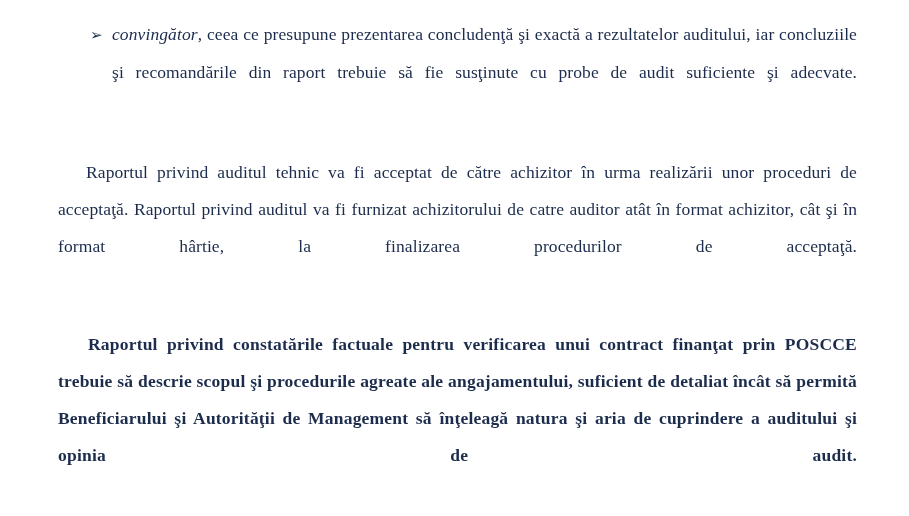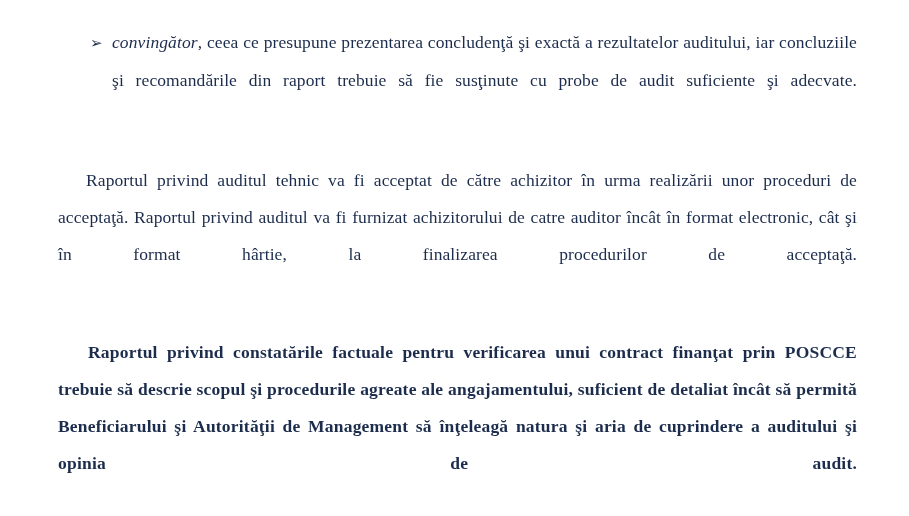--- a/index.html
+++ b/index.html
@@ -12,21 +12,21 @@
     height: 516px;
     overflow: hidden;
     font-family: "Liberation Serif", serif;
     color: #1b2a4a;
   }
   .page {
     position: relative;
     width: 909px;
     height: 516px;
     box-sizing: border-box;
-    padding: 24px 52px 0 58px;
+    padding: 16px 52px 0 58px;
     border-radius: 30px;
   }
   .para {
     margin: 0;
     font-size: 17.5px;
     line-height: 37px;
     text-align: justify;
     text-justify: inter-word;
     color: #1c2c4c;
     letter-spacing: 0.1px;
@@ -66,20 +66,20 @@
 <body>
 
 <div class="page">
 
   <p class="para bullet">
     <span class="marker">➢</span><span class="italic">convingător</span><span>, ceea ce presupune prezentarea concludenţă şi exactă a rezultatelor auditului, iar concluziile şi recomandările din raport trebuie să fie susţinute cu probe de audit suficiente şi adecvate.</span>
   </p>
 
   <div class="gap-lg"></div>
 
-  <p class="para indent">Raportul privind auditul tehnic va fi acceptat de către achizitor în urma realizării unor proceduri de acceptaţă. Raportul privind auditul va fi furnizat achizitorului de catre auditor încât în format electronic, cât şi în format hârtie, la finalizarea procedurilor de acceptaţă.</p>
+  <p class="para indent">Raportul privind auditul tehnic va fi acceptat de către achizitor în urma realizării unor proceduri de acceptaţă. Raportul privind auditul va fi furnizat achizitorului de catre auditor atât în format achizitor, cât şi în format hârtie, la finalizarea procedurilor de acceptaţă.</p>
 
 
   <div class="gap-md"></div>
 
   <p class="para bold">Raportul privind constatările factuale pentru verificarea unui contract finanţat prin POSCCE trebuie să descrie scopul şi procedurile agreate ale angajamentului, suficient de detaliat încât să permită Beneficiarului şi Autorităţii de Management să înţeleagă natura şi aria de cuprindere a auditului şi opinia de audit.</p>
 
 </div>
 
 </body></html>

